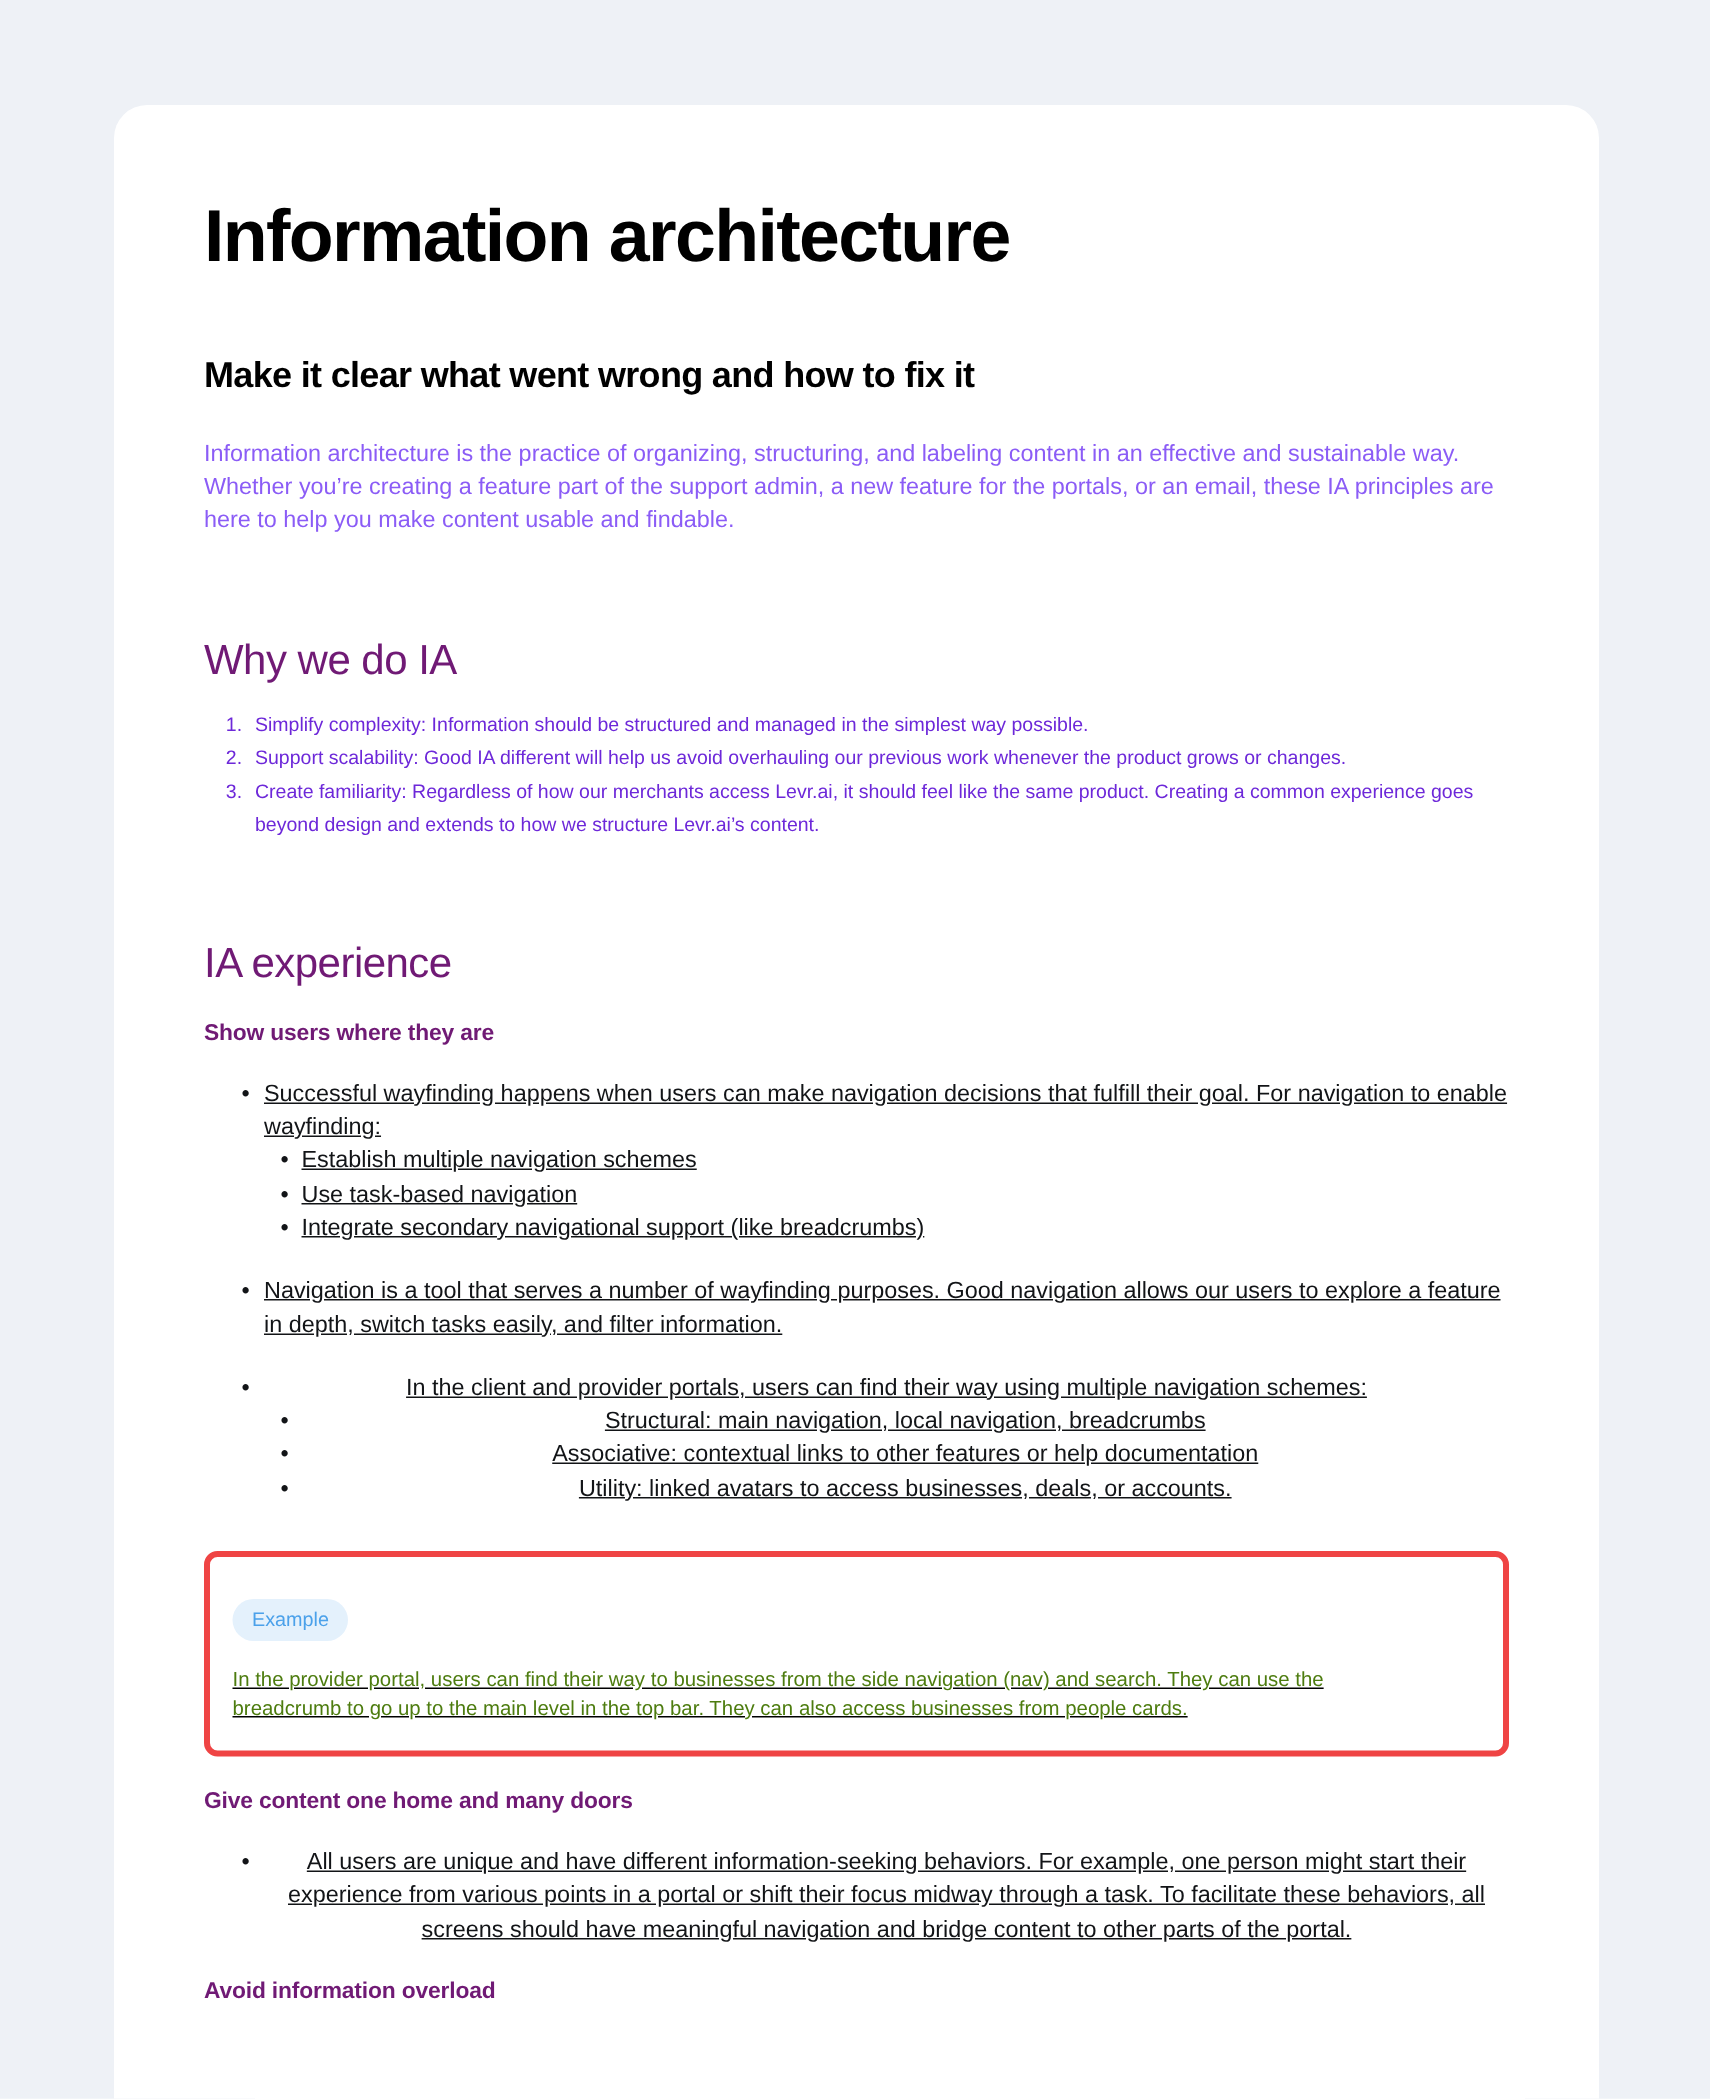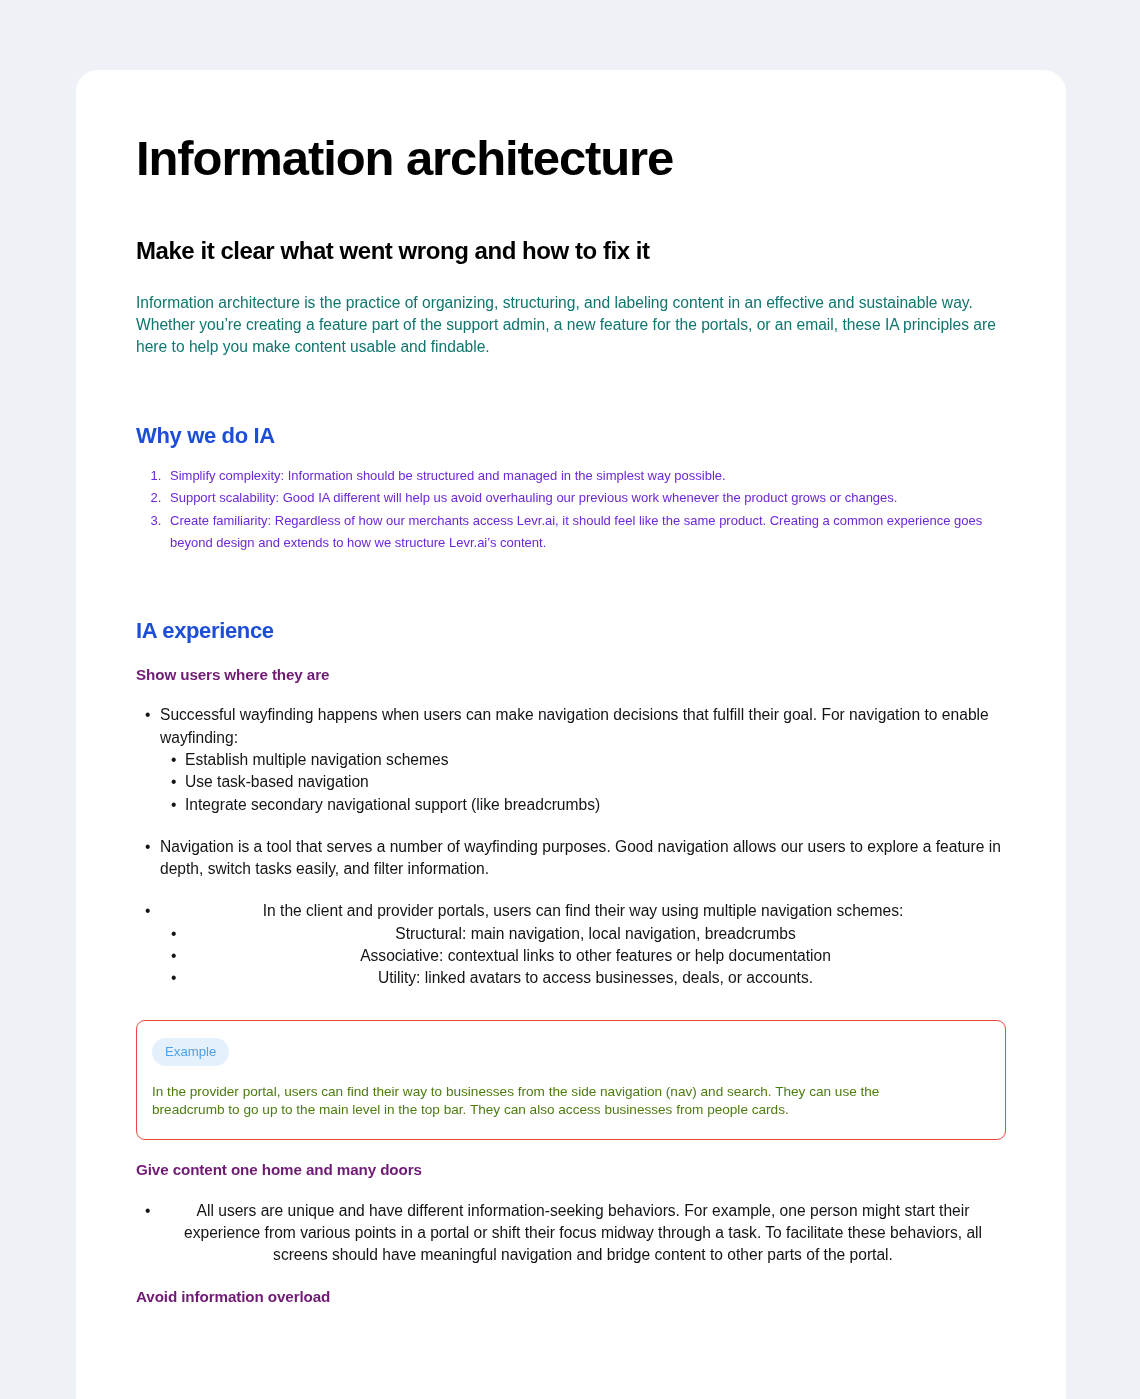--- a/index.html
+++ b/index.html
@@ -44,30 +44,30 @@
     font-weight: bold;
     letter-spacing: -0.45px;
     color: #000000;
     margin: 52px 0 0 0;
     line-height: 1.2;
   }
 
   .intro-paragraph {
     font-size: 15.6px;
     line-height: 22.3px;
-    color: #0f766e;
+    color: #8b5cf6;
     margin: 26px 0 0 0;
     max-width: 868px;
   }
 
   .section-heading {
-    font-size: 22px;
-    font-weight: bold;
+    font-size: 28px;
+    font-weight: normal;
     letter-spacing: -0.35px;
-    color: #1d4ed8;
+    color: #701a75;
     margin: 64px 0 0 0;
     line-height: 1.2;
   }
 
   .section-intro {
     font-size: 15.6px;
     line-height: 22.3px;
     color: #121417;
     margin: 26px 0 0 0;
   }
@@ -96,21 +96,22 @@
   ul.bullet-list {
     margin: 20px 0 0 0;
     padding-left: 24px;
     list-style: none;
     font-size: 15.6px;
     line-height: 22.3px;
     color: #121417;
   }
   ul.bullet-list > li {
     position: relative;
-    margin: 0 0 20px 0;
+    margin: 0 0 20px 16px;
+    text-decoration: underline;
   }
   ul.bullet-list > li:last-child { margin-bottom: 0; text-align: center; }
   ul.bullet-list > li > .li-text { display: block; }
   ul.bullet-list > li > .li-text::before {
     content: "•";
     position: absolute;
     left: -15px;
     color: #121417;
   }
 
@@ -125,24 +126,25 @@
   }
   ul.sub-bullet-list > li::before {
     content: "•";
     position: absolute;
     left: -14px;
     color: #121417;
   }
 
   .callout-box {
     margin: 30px 0 0 0;
-    border: 1px solid #ef4444;
+    border: 4px solid #ef4444;
     border-radius: 9px;
-    padding: 17px 15px 19px 15px;
+    padding: 28px 15px 19px 15px;
     background: #ffffff;
+    text-decoration: underline;
   }
   .callout-badge {
     display: inline-block;
     background: #e4f1fc;
     color: #4ba1ea;
     font-size: 13.2px;
     line-height: 1;
     padding: 7px 13px 8px 13px;
     border-radius: 20px;
   }

